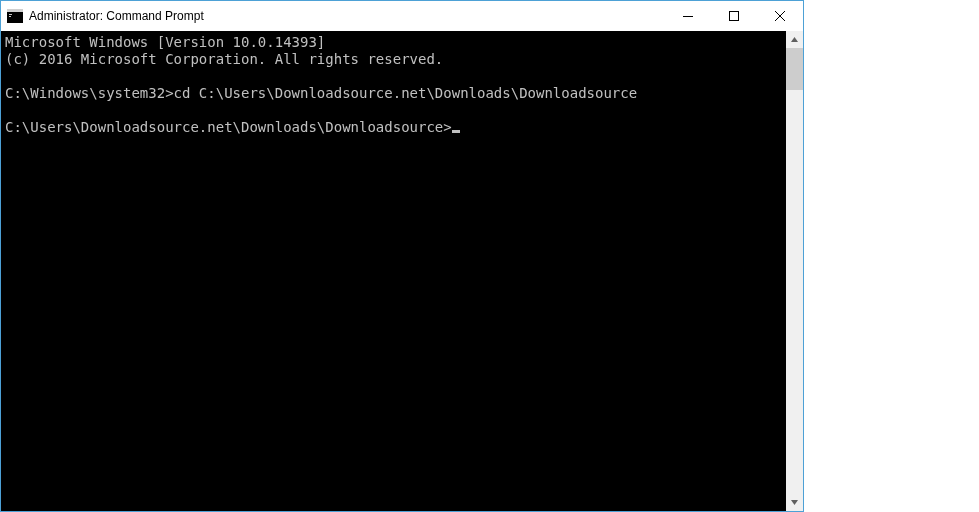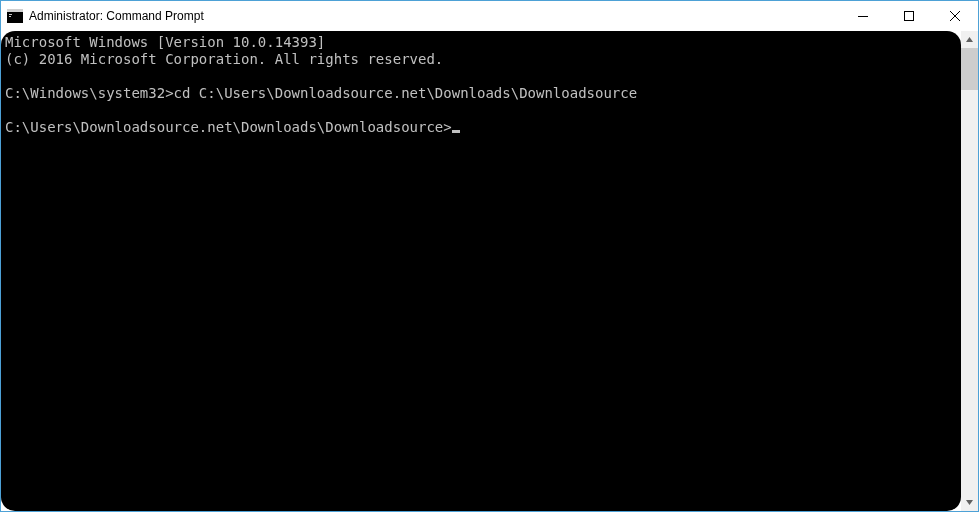--- a/index.html
+++ b/index.html
@@ -1,18 +1,18 @@
 <!DOCTYPE html>
 <html><head>
   <meta charset="utf-8">
   <style>
     * { margin: 0; padding: 0; box-sizing: border-box; }
     html, body { width: 979px; height: 512px; font-family: "Segoe UI", Tahoma, sans-serif; overflow: hidden; }
     .window {
-      width: 979px; height: 512px;
+      width: 804px; height: 512px;
       border: 1px solid #4da1d6;
       background: #ffffff;
       display: flex; flex-direction: column;
     }
     .titlebar {
       height: 30px; background: #ffffff;
       display: flex; align-items: center;
       padding-left: 6px;
       user-select: none;
     }
@@ -37,21 +37,20 @@
     }
     .terminal {
       flex: 1 1 auto; background: #000000;
       color: #c0c0c0;
       font-family: Consolas, "Lucida Console", monospace;
       font-size: 14px; line-height: 17px;
       padding: 3px 0 0 4px;
       white-space: pre;
       overflow: hidden;
       letter-spacing: 0px;
-      border-radius: 14px;
     }
     .term-line { display: block; }
     .blank-line { display: block; height: 17px; }
     .cursor {
       display: inline-block; width: 8px; height: 3px;
       background: #c0c0c0; vertical-align: baseline;
       position: relative; top: 1px;
       animation: blink 1s steps(1) infinite;
     }
     @keyframes blink { 50% { opacity: 0; } }

